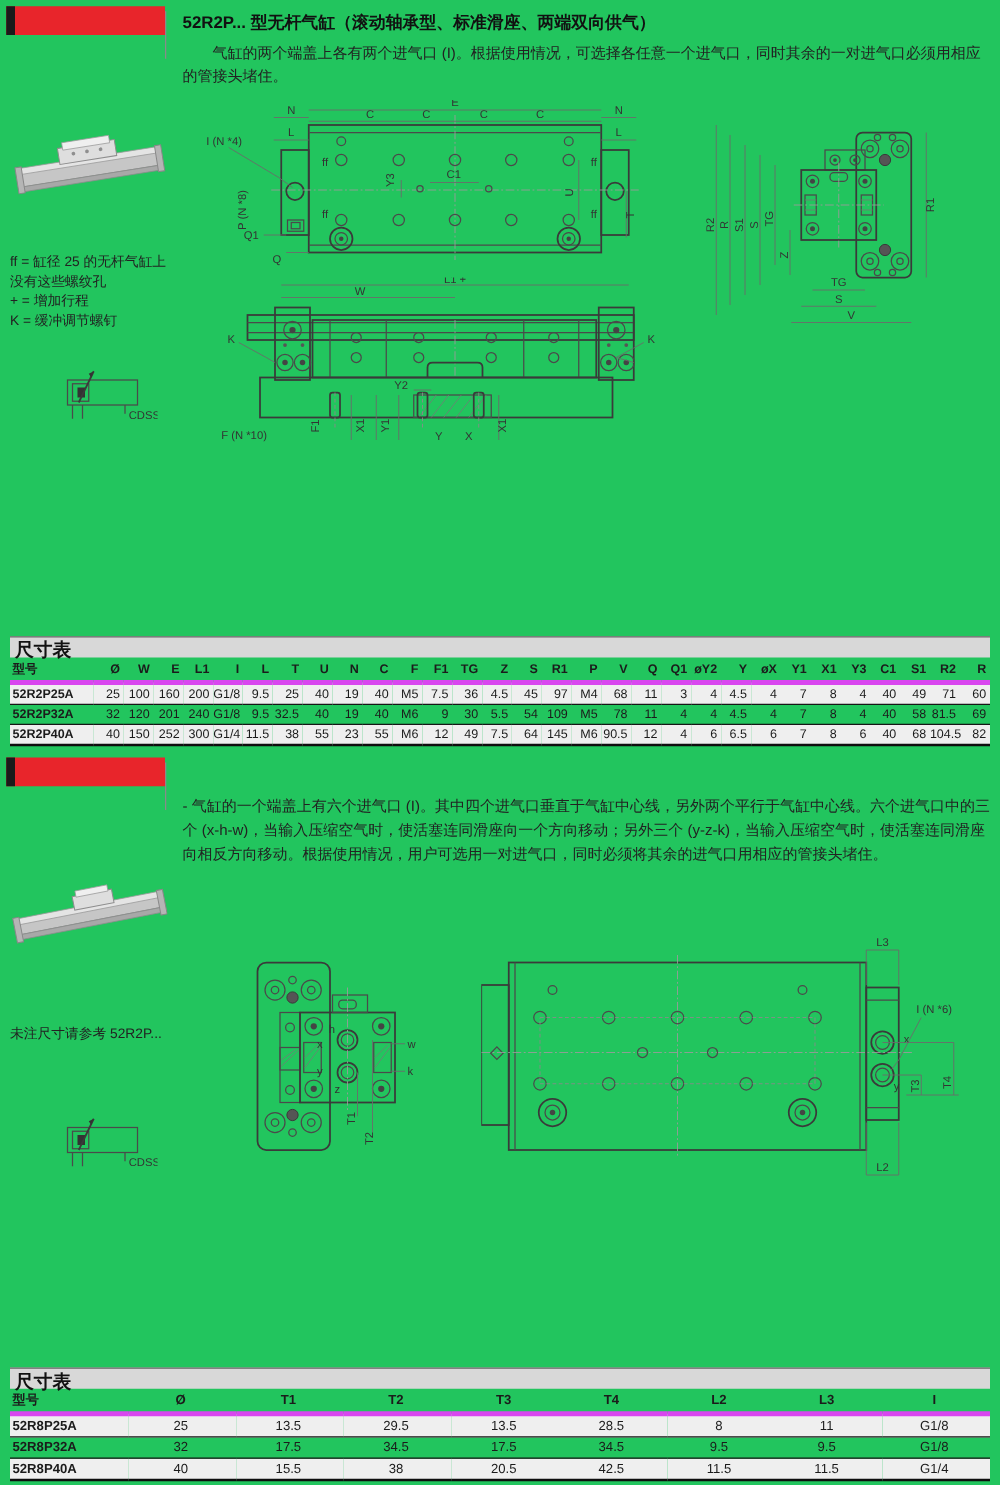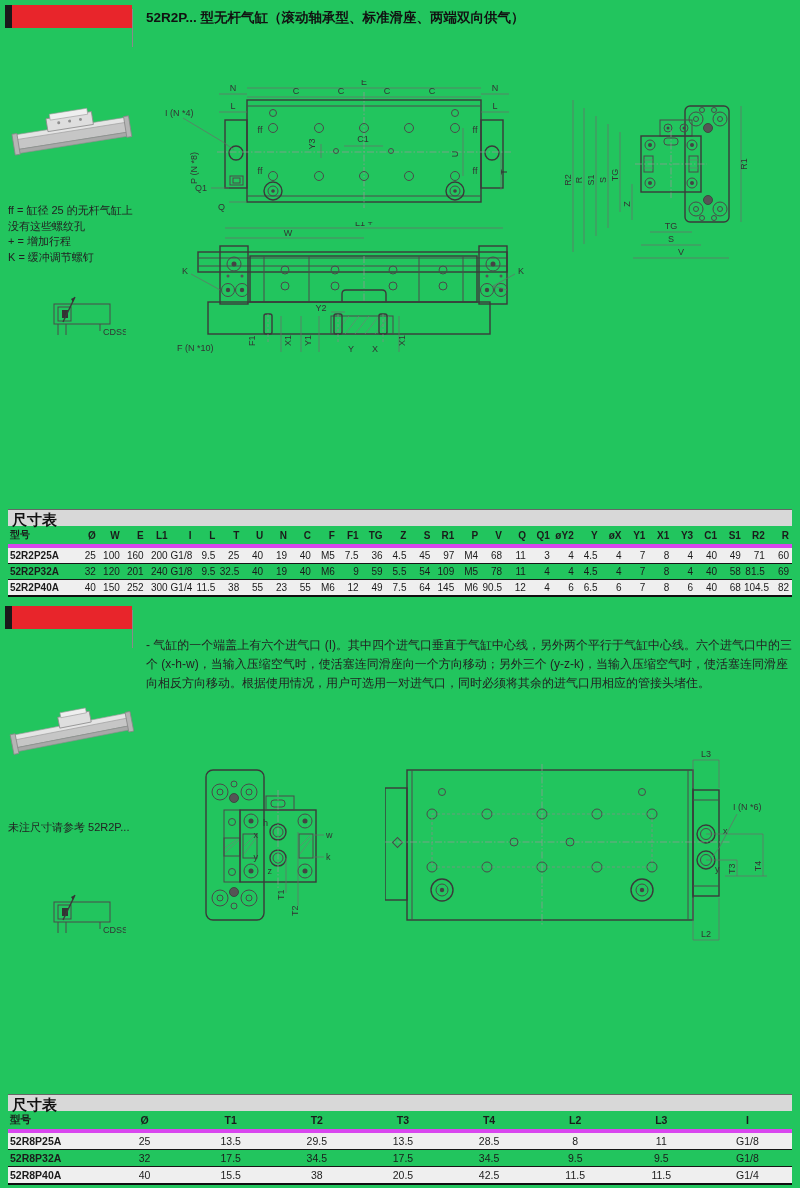--- a/index.html
+++ b/index.html
@@ -49,20 +49,21 @@
 </head>
 <body>
 
 <div class="page">
 
   <div class="redbar" style="top:5px;">
       <div class="notch"></div>
     </div>
   <div class="vline" style="left:132px;top:9px;height:38px;"></div>
   <h1 class="sec-title" style="top:9px;">52R2P... 型无杆气缸（滚动轴承型、标准滑座、两端双向供气）</h1>
+  <p class="para indent" style="top:33px;width:650px;">气缸的两个端盖上各有两个进气口 (I)。根据使用情况，可选择各任意一个进气口，同时其余的一对进气口必须用相应的管接头堵住。</p>
 
   <div class="drw" style="left:8px;top:100px;width:126px;height:58px;">
     <svg width="126" height="58" viewBox="0 0 126 58">
       <g transform="rotate(-9 63 30)">
         <rect x="6" y="30" width="114" height="11" fill="#c6c6c6" stroke="#8d8d8d" stroke-width="0.8"></rect>
         <rect x="6" y="26" width="114" height="5" fill="#e4e4e4" stroke="#9a9a9a" stroke-width="0.6"></rect>
         <rect x="6" y="41" width="114" height="4" fill="#a8a8a8" stroke="#8d8d8d" stroke-width="0.6"></rect>
         <rect x="4" y="25" width="5" height="21" fill="#b5b5b5" stroke="#888" stroke-width="0.8"></rect>
         <rect x="117" y="25" width="5" height="21" fill="#b5b5b5" stroke="#888" stroke-width="0.8"></rect>
         <rect x="40" y="15" width="46" height="13" fill="#dedede" stroke="#8d8d8d" stroke-width="0.8"></rect>
@@ -415,21 +416,21 @@
           <td>201</td>
           <td>240</td>
           <td>G1/8</td>
           <td>9.5</td>
           <td>32.5</td>
           <td>40</td>
           <td>19</td>
           <td>40</td>
           <td>M6</td>
           <td>9</td>
-          <td>59</td>
+          <td>30</td>
           <td>5.5</td>
           <td>54</td>
           <td>109</td>
           <td>M5</td>
           <td>78</td>
           <td>11</td>
           <td>4</td>
           <td>4</td>
           <td>4.5</td>
           <td>4</td>

